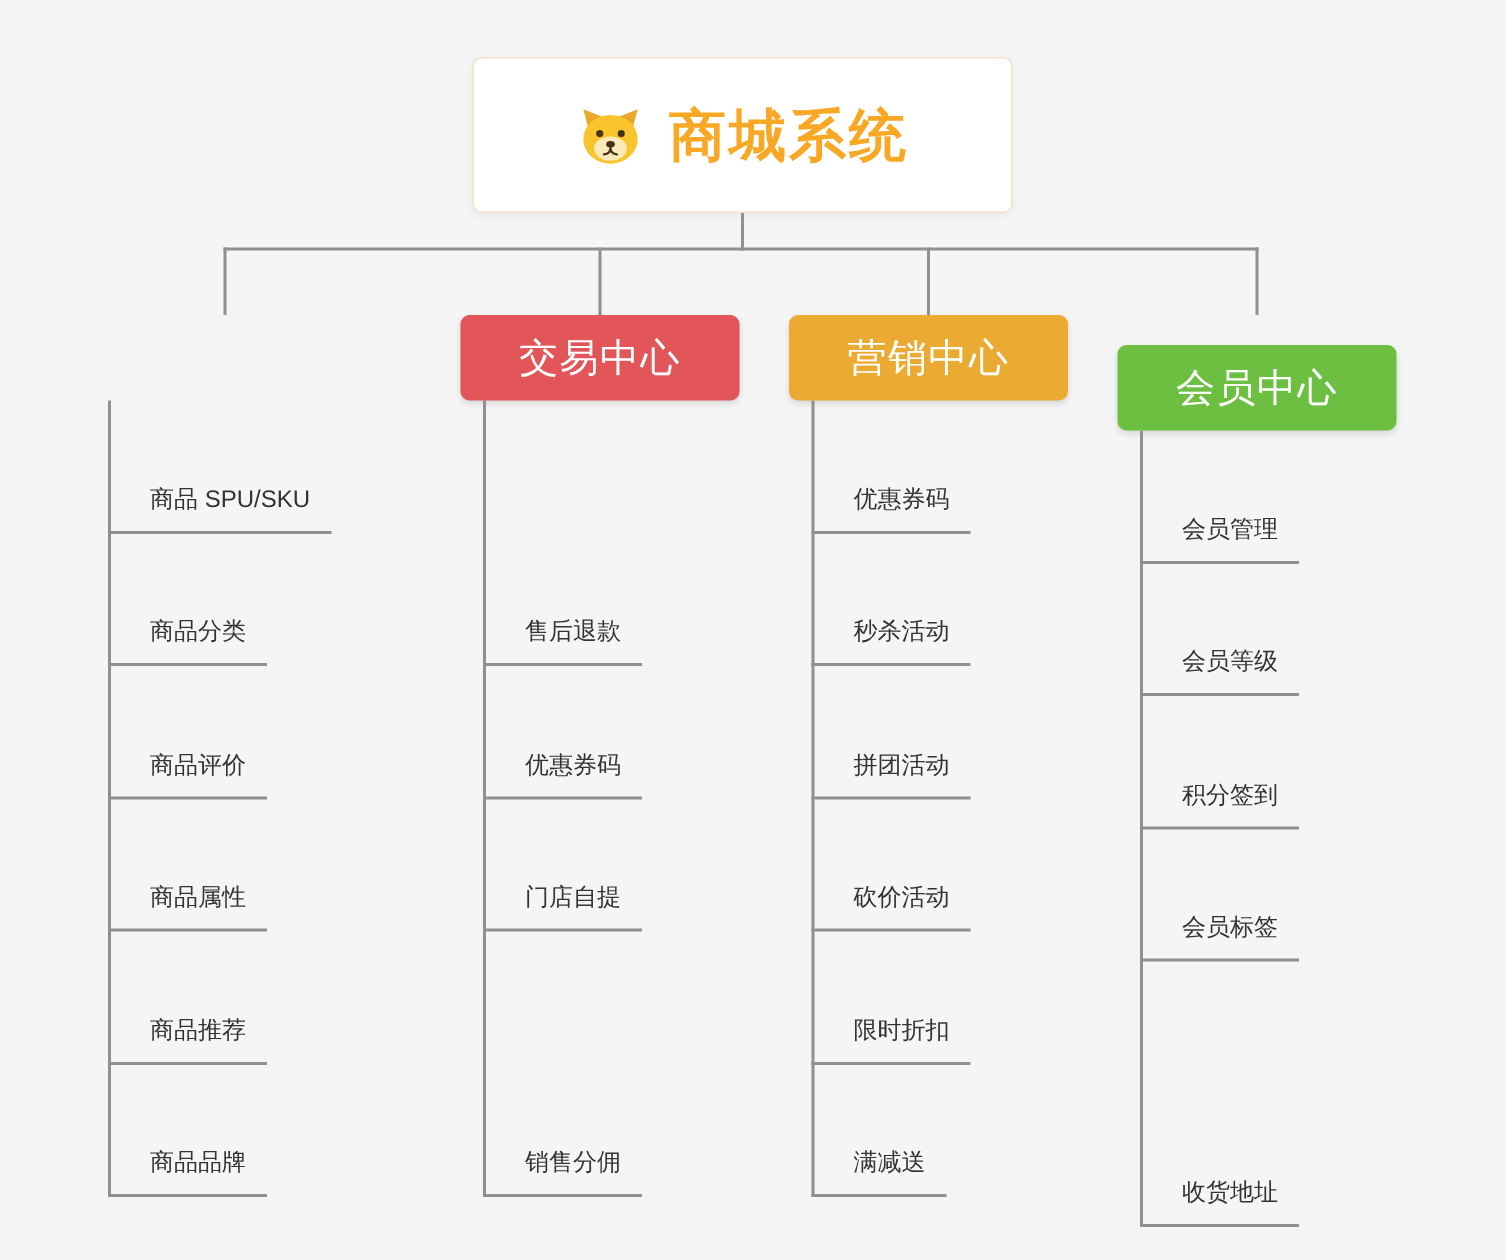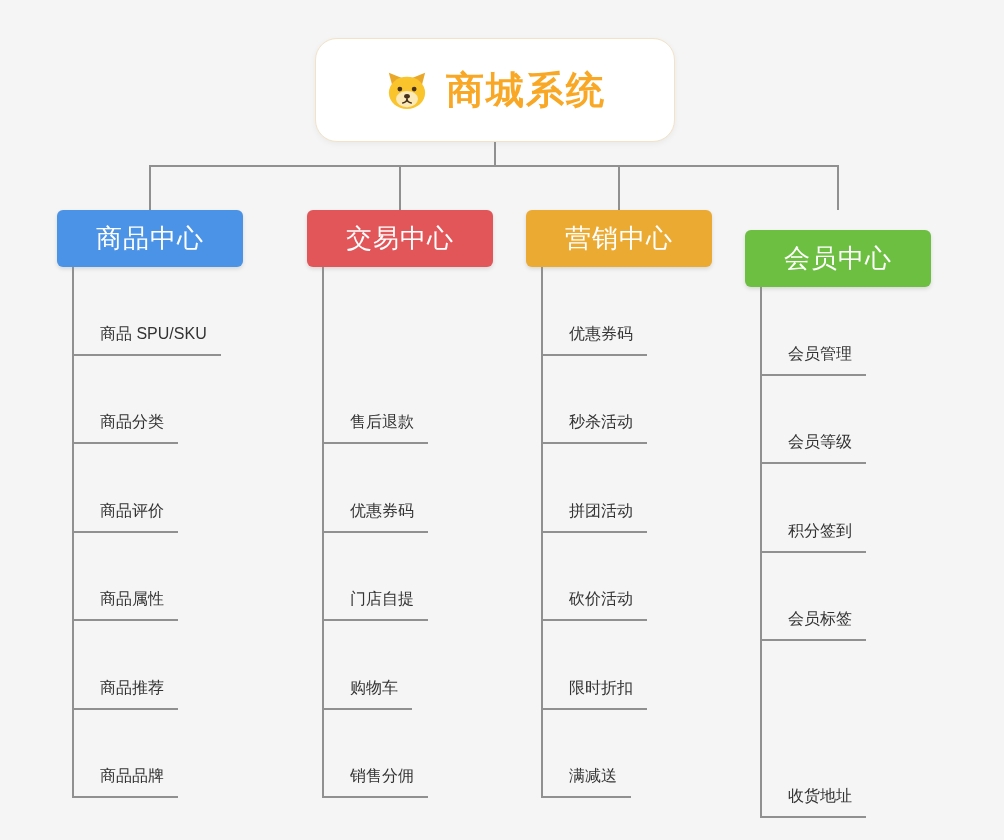--- a/index.html
+++ b/index.html
@@ -23,21 +23,21 @@
     overflow:hidden;
   }
 
   
   .root-node{
     position:absolute;
     left:315px; top:38px;
     width:360px; height:104px;
     background:#ffffff;
     border:1px solid var(--root-border);
-    border-radius:22px;
+    border-radius:6px;
     box-shadow:0 2px 6px rgba(0,0,0,0.05);
     display:flex;
     align-items:center;
     justify-content:center;
     gap:16px;
   }
   .root-title{
     color:var(--root-title);
     font-size:38px;
     font-weight:600;
@@ -133,37 +133,35 @@
   </div>
 
   <div class="line line-root-v"></div>
   <div class="line line-h"></div>
   <div class="line drop drop-1"></div>
   <div class="line drop drop-2"></div>
   <div class="line drop drop-3"></div>
   <div class="line drop drop-4"></div>
 
   <div class="branch branch-1">
-    <div class="branch-box" style="background: rgb(75, 147, 231);">商品中心</div>
     <div class="spine"></div>
     <div class="item i0">商品 SPU/SKU</div>
     <div class="item i1">商品分类</div>
     <div class="item i2">商品评价</div>
     <div class="item i3">商品属性</div>
     <div class="item i4">商品推荐</div>
     <div class="item i5">商品品牌</div>
   </div>
 
   <div class="branch branch-2">
     <div class="branch-box" style="background: rgb(226, 85, 88);">交易中心</div>
     <div class="spine"></div>
     <div class="item i1">售后退款</div>
     <div class="item i2">优惠券码</div>
     <div class="item i3">门店自提</div>
-    <div class="item i4">购物车</div>
     <div class="item i5">销售分佣</div>
   </div>
 
   <div class="branch branch-3">
     <div class="branch-box" style="background: rgb(235, 170, 50);">营销中心</div>
     <div class="spine"></div>
     <div class="item i0">优惠券码</div>
     <div class="item i1">秒杀活动</div>
     <div class="item i2">拼团活动</div>
     <div class="item i3">砍价活动</div>

